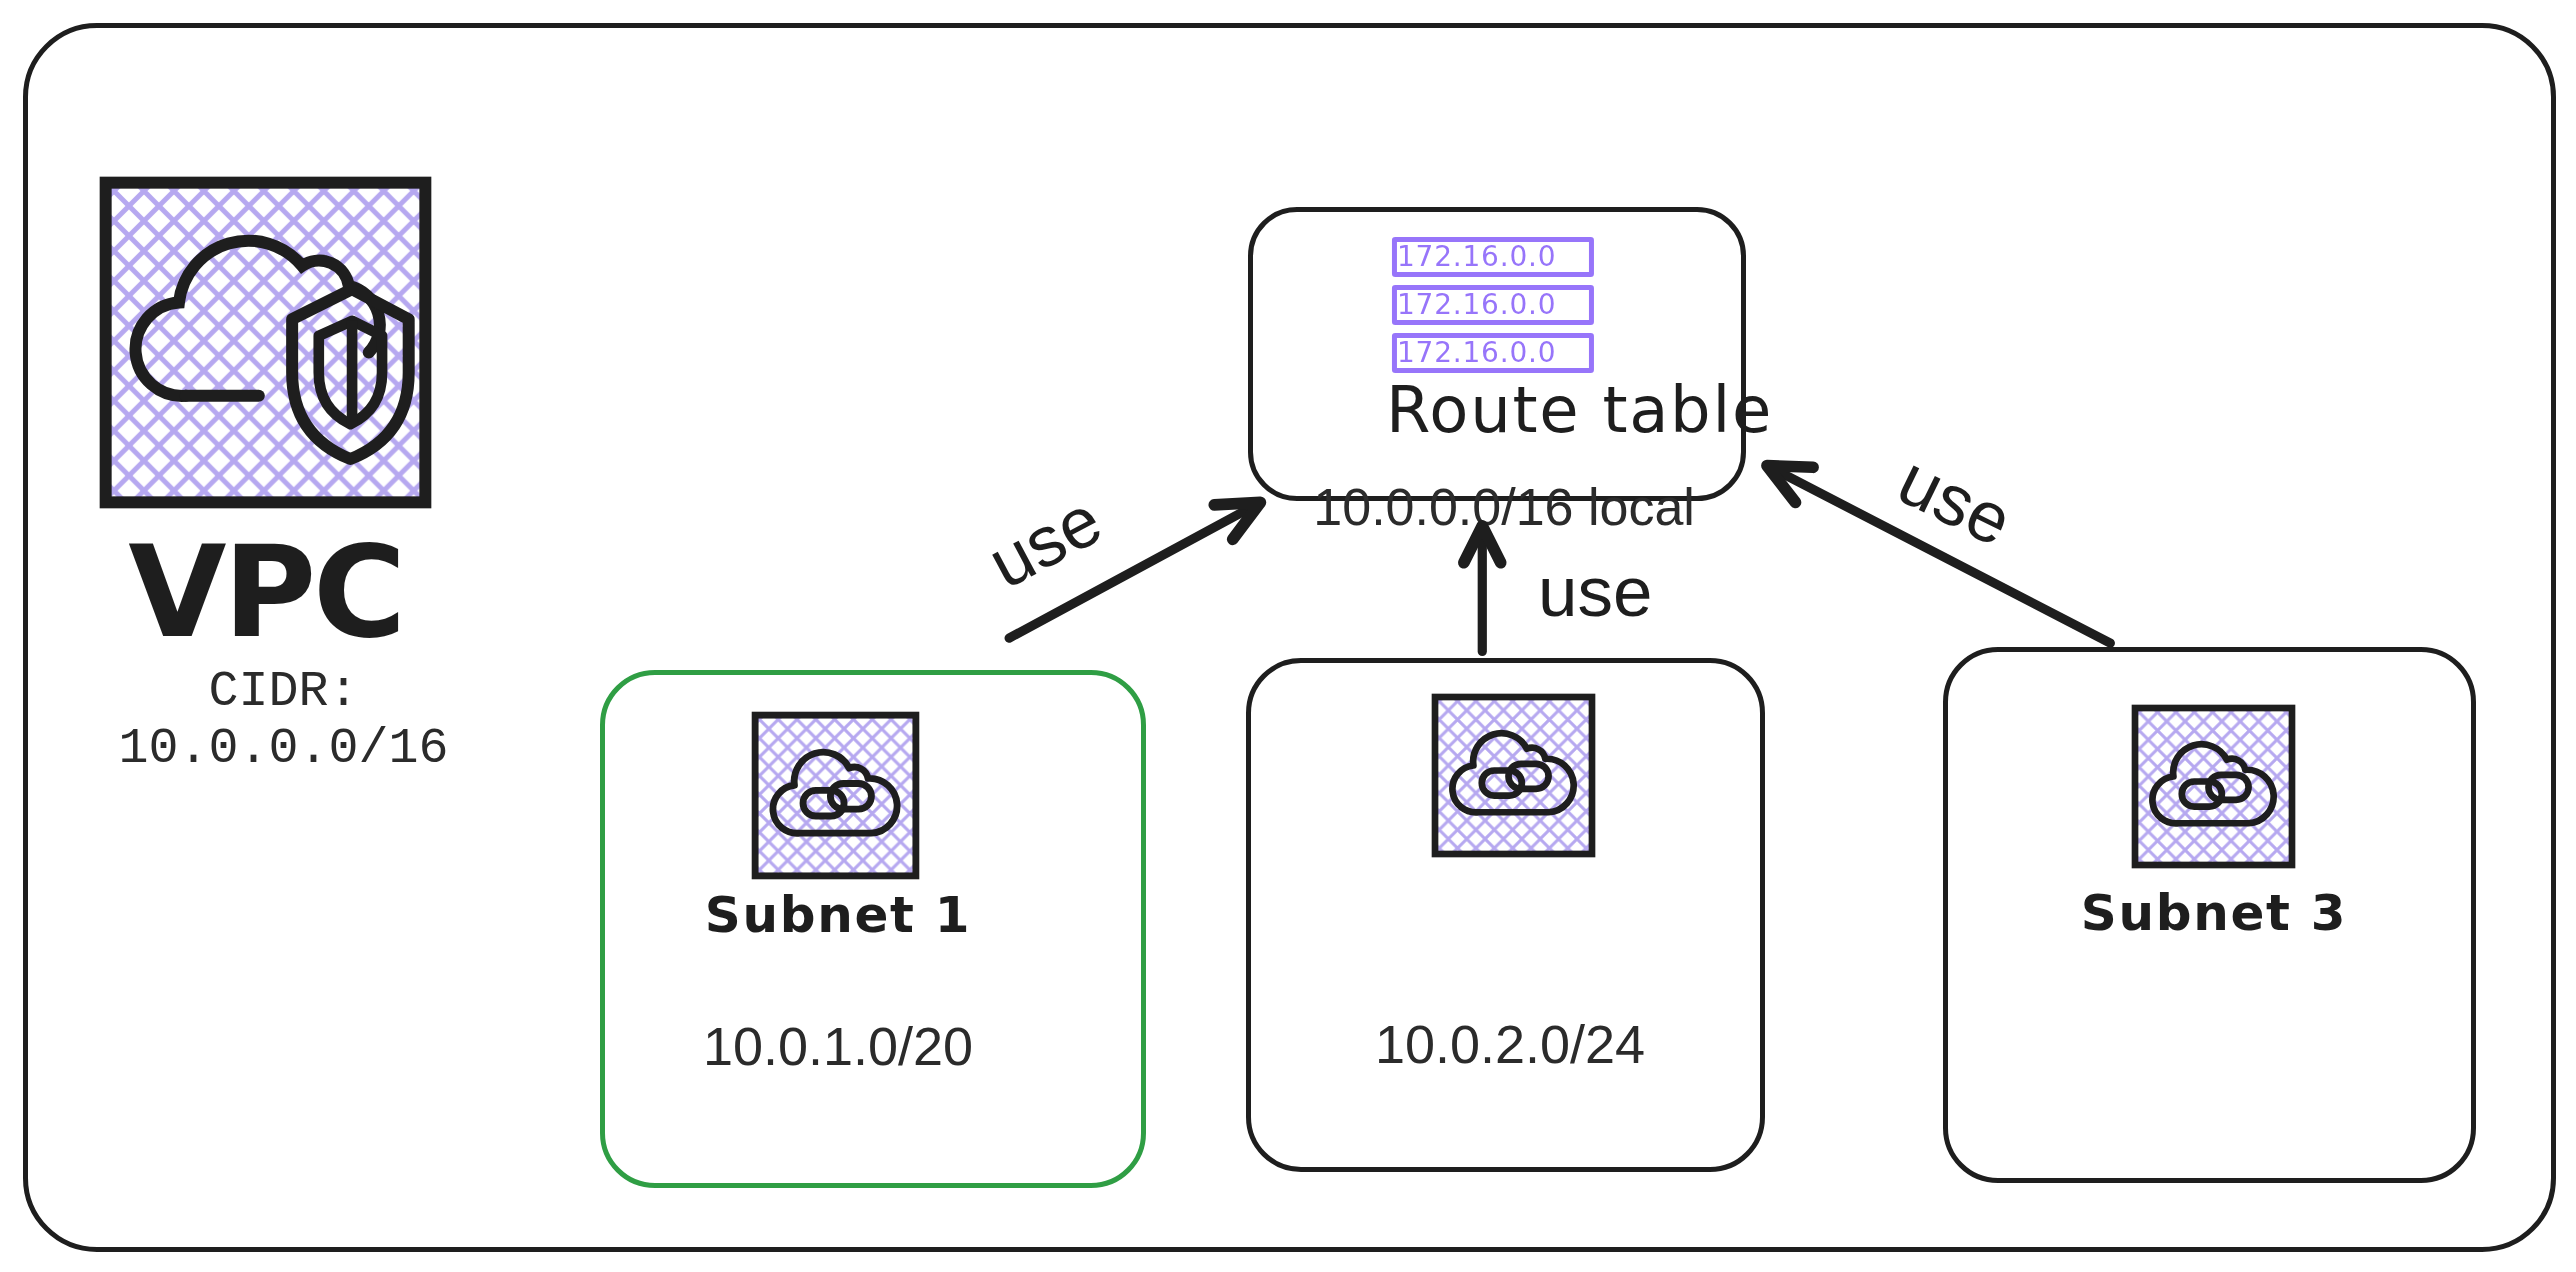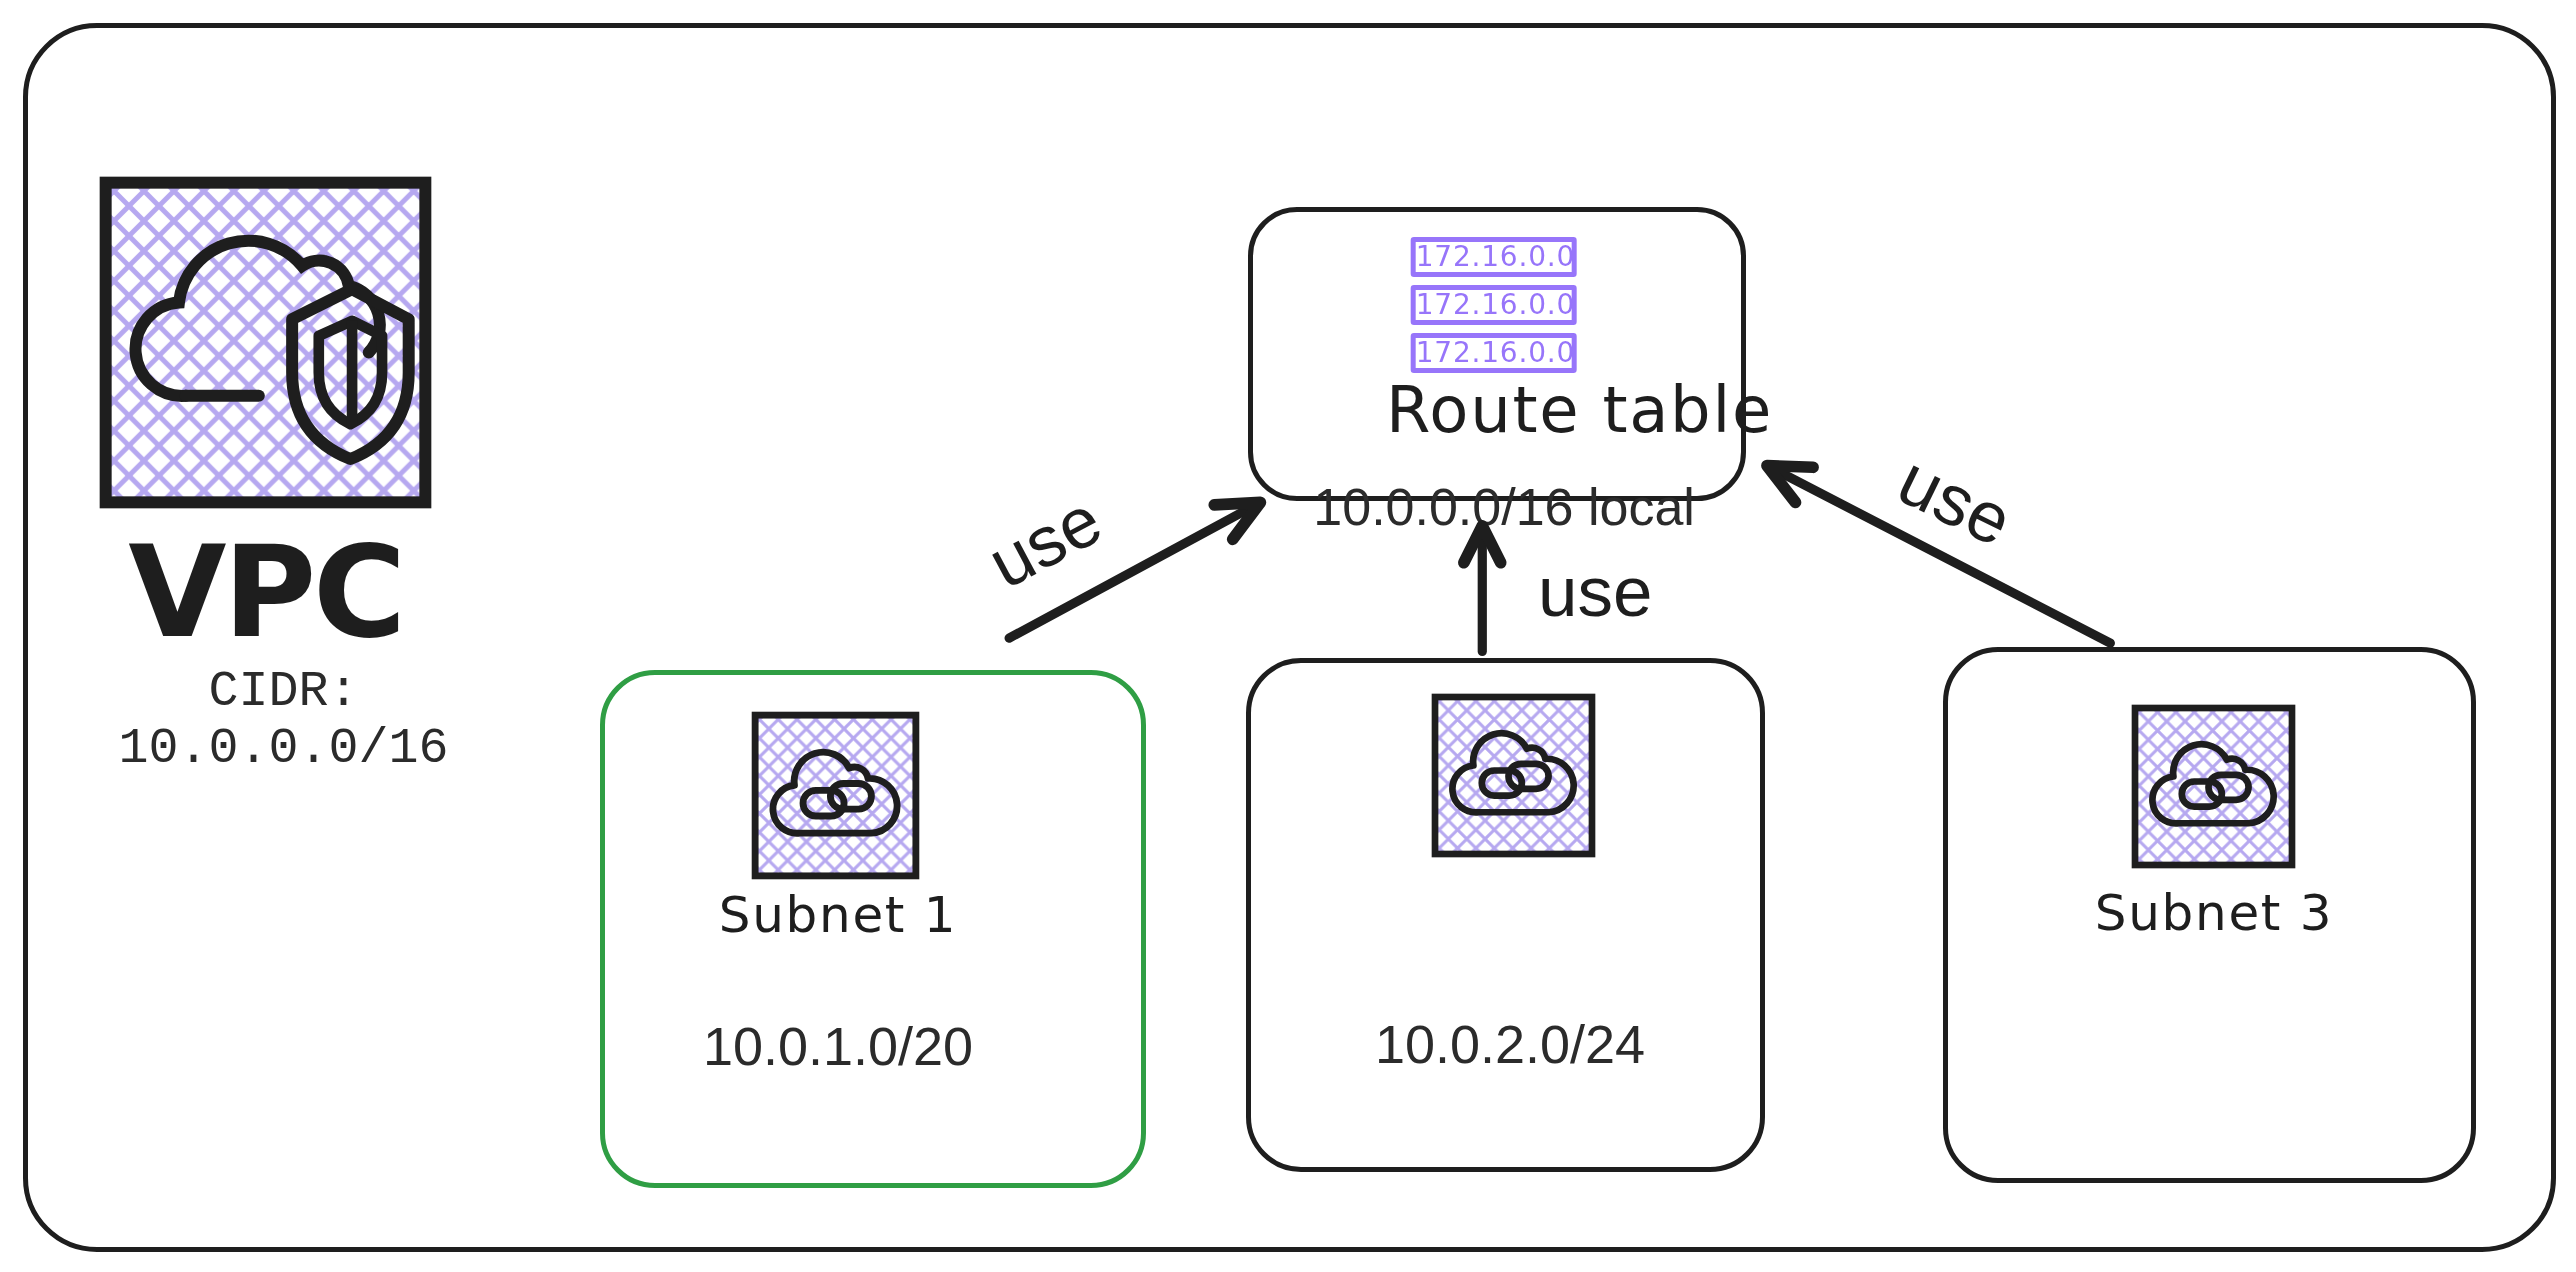--- a/index.html
+++ b/index.html
@@ -5,28 +5,28 @@
   html,body{margin:0;padding:0;background:#ffffff;}
   #canvas{position:relative;width:2576px;height:1272px;background:#ffffff;overflow:hidden;
           font-family:"Liberation Sans",sans-serif;color:#1e1e1e;}
   .abs{position:absolute;}
   .hand{font-family:"DejaVu Sans",sans-serif;}
   .sans{font-family:"Liberation Sans",sans-serif;color:#2b2b2b;}
   .center{text-align:center;}
   .outer-frame{left:23.4px;top:23.4px;width:2523px;height:1219px;border:5.9px solid #1e1e1e;border-radius:74px;}
   .rt-box{left:1248px;top:207px;width:498px;height:294px;border:5.9px solid #1e1e1e;border-radius:49px;
           box-sizing:border-box;background:#ffffff;}
-  .chip{position:absolute;left:50%;transform:translateX(-52%);width:166px;height:40px;box-sizing:border-box;
+  .chip{position:absolute;left:50%;transform:translateX(-52%);width:202px;height:40px;box-sizing:border-box;
         border:5px solid #9775fa;border-radius:3.3px;color:#9775fa;font-size:28px;line-height:29px;
-        text-align:right;letter-spacing:0.8px;}
+        text-align:left;letter-spacing:0.8px;}
   .rt-title{position:absolute;left:0;top:161px;width:100%;text-align:right;font-size:64px;letter-spacing:1.7px;padding-left:32px;}
   .rt-local{position:absolute;left:-8.4px;top:236px;width:519px;text-align:center;font-size:52px;margin-top:29px;}
   .subnet-box{border:5.9px solid #1e1e1e;border-radius:55px;box-sizing:border-box;background:#ffffff;}
   .subnet-box.green{border-color:#2f9e44;}
-  .subnet-name{font-size:50px;letter-spacing:1.7px;}
+  .subnet-name{font-size:50px;letter-spacing:1.7px;font-weight:bold;}
   .subnet-cidr{font-size:54px;}
   .use{font-size:71px;color:#1e1e1e;}
   .vpc-label{left:99px;top:518px;width:333px;text-align:center;font-size:127px;font-weight:700;letter-spacing:-3.3px;}
   .vpc-cidr{left:49px;top:663px;width:469px;text-align:center;font-size:50px;font-family:Liberation Mono, monospace;}
   svg{display:block;}
 </style>
 </head>
 <body>
 
 <div id="canvas">

